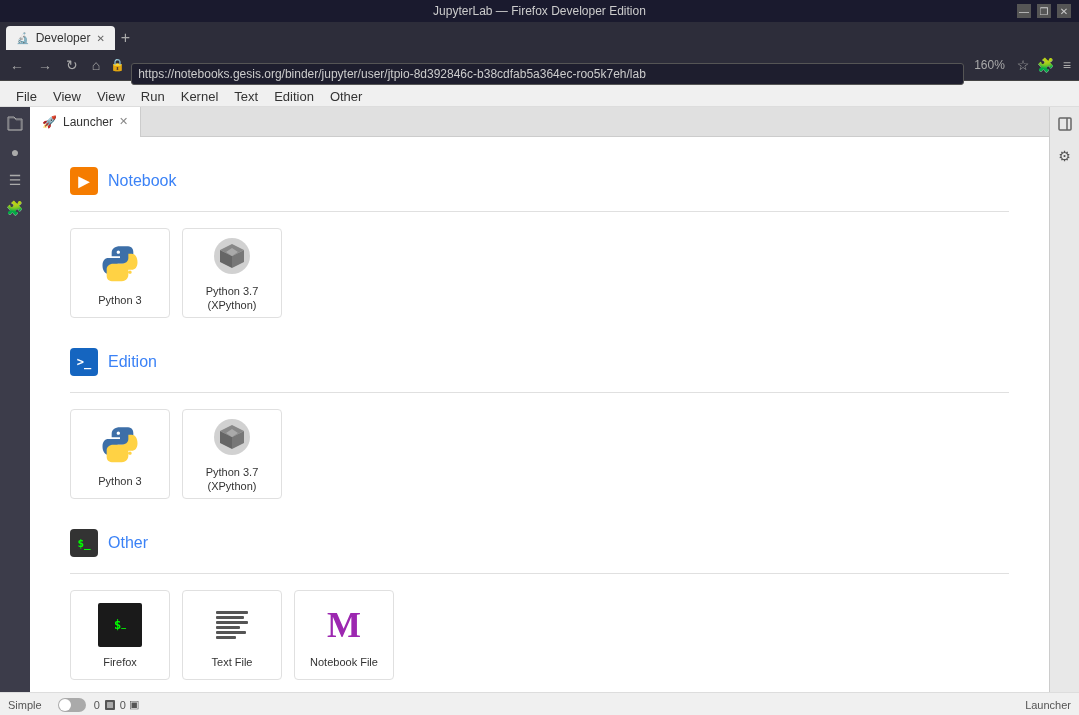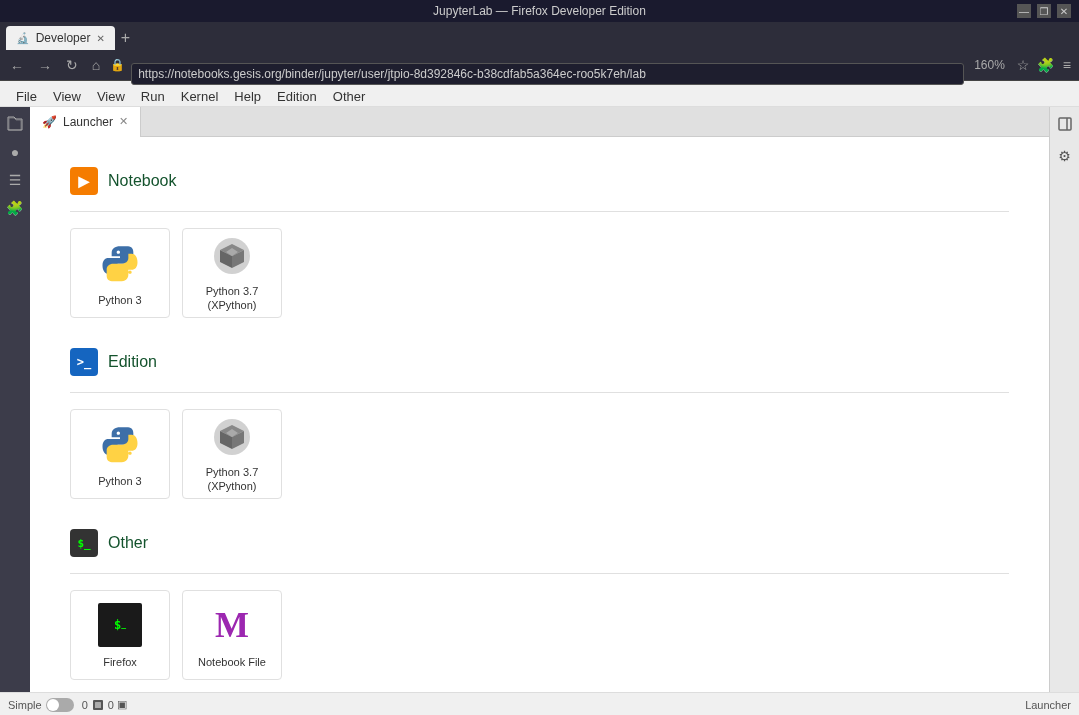--- a/index.html
+++ b/index.html
@@ -240,21 +240,21 @@
       align-items: center;
       justify-content: center;
       font-size: 14px;
       font-weight: bold;
     }
     .section-icon.notebook { background: #f57c00; color: white; }
     .section-icon.console { background: #1565c0; color: white; font-family: monospace; font-size: 12px; }
     .section-icon.other { background: #333; color: #0f0; font-family: monospace; font-size: 11px; }
     .section-title {
       font-size: 16px;
-      color: #14532d;
+      color: #3b82f6;
       font-weight: 400;
     }
     .section-divider {
       width: 100%;
       height: 1px;
       background: #e0e0e0;
       margin-bottom: 16px;
     }
     .items-grid {
       display: flex;
@@ -334,21 +334,21 @@
       display: flex;
       align-items: center;
       padding: 0 8px;
       font-size: 11px;
       color: #555;
       gap: 8px;
     }
     .status-toggle {
       display: flex;
       align-items: center;
-      gap: 4px;
+      gap: 16px;
     }
     .toggle-track {
       width: 28px; height: 14px;
       background: #aaa;
       border-radius: 7px;
       position: relative;
     }
     .toggle-thumb {
       width: 12px; height: 12px;
       background: white;
@@ -403,21 +403,21 @@
     </div>
   </div>
 </div>
 
 <div class="menu-bar">
   <span class="menu-item">File</span>
   <span class="menu-item">View</span>
   <span class="menu-item">View</span>
   <span class="menu-item">Run</span>
   <span class="menu-item">Kernel</span>
-  <span class="menu-item">Help</span>
+  <span class="menu-item">Text</span>
   <span class="menu-item">Edition</span>
   <span class="menu-item">Other</span>
 </div>
 
 <div class="app-layout">
 
   <div class="left-sidebar">
     <div class="sidebar-icon active">
       <svg width="16" height="16" viewBox="0 0 16 16" fill="currentColor">
           <path d="M2 2h5l2 2h5v10H2V2z" stroke="#aaa" stroke-width="0.5" fill="none"></path>
@@ -510,20 +510,35 @@
 
         <div class="launcher-item">
           <div class="launcher-item-icon">
             <div class="terminal-icon-box">
               $<span style="font-size:8px">_</span>
             </div>
           </div>
           <span class="launcher-item-label">Firefox</span>
         </div>
 
+        <div class="launcher-item">
+          <div class="launcher-item-icon">
+            <div class="textfile-icon-box">
+              <div class="text-lines">
+                <div class="text-line" style="width:32px"></div>
+                <div class="text-line" style="width:28px"></div>
+                <div class="text-line" style="width:32px"></div>
+                <div class="text-line" style="width:24px"></div>
+                <div class="text-line" style="width:30px"></div>
+                <div class="text-line" style="width:20px"></div>
+              </div>
+            </div>
+          </div>
+          <span class="launcher-item-label">Text File</span>
+        </div>
 
         <div class="launcher-item">
           <div class="launcher-item-icon">
             <span class="markdown-m">M</span>
           </div>
           <span class="launcher-item-label">Notebook File</span>
         </div>
 
       </div>
 

